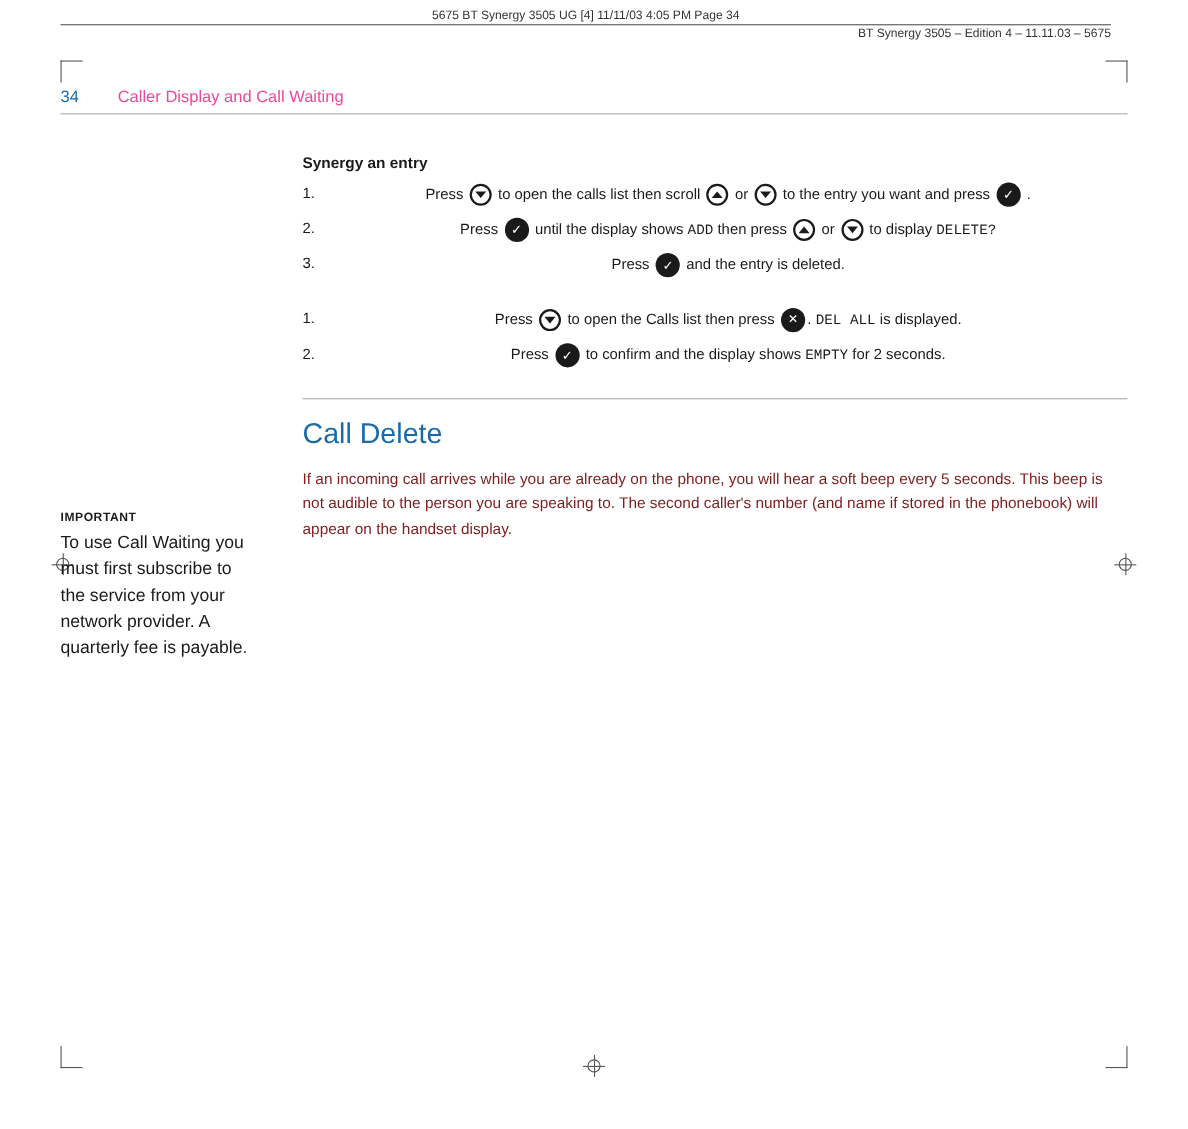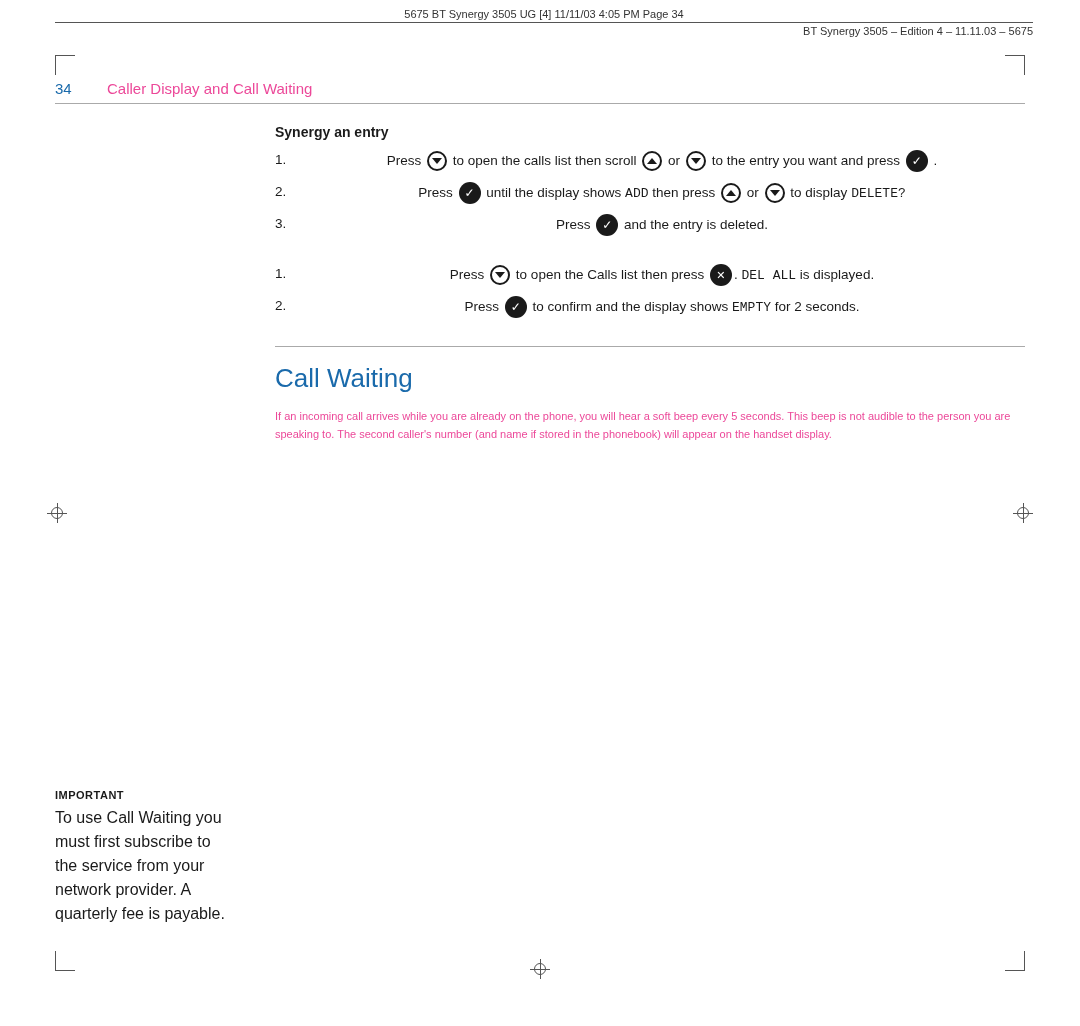--- a/index.html
+++ b/index.html
@@ -54,21 +54,21 @@
 
     .reg-left { left: 47px; top: 50%; transform: translateY(-50%); }
     .reg-right { right: 47px; top: 50%; transform: translateY(-50%); }
     .reg-bottom { bottom: 47px; left: 50%; transform: translateX(-50%); }
 
     
     .page-header {
       position: absolute;
       top: 8px;
       left: 55px;
-      right: 47px;
+      right: 70px;
     }
     .header-top-line {
       font-size: 11px;
       color: #333;
       text-align: center;
       margin-bottom: 2px;
     }
     .header-rule-top {
       border: none;
       border-top: 1px solid #555;
@@ -91,21 +91,21 @@
       display: flex;
       flex-direction: column;
     }
 
     
     .chapter-header {
       display: flex;
       align-items: center;
       padding-bottom: 6px;
       border-bottom: 1px solid #aaa;
-      margin-bottom: 0;
+      margin-bottom: 16px;
     }
     .page-number {
       font-size: 15px;
       color: #1a6aab;
       font-weight: normal;
       margin-right: 24px;
       min-width: 28px;
     }
     .chapter-title {
       font-size: 15px;
@@ -121,21 +121,21 @@
       gap: 0;
     }
 
     
     .sidebar {
       width: 200px;
       min-width: 200px;
       padding-right: 20px;
       display: flex;
       flex-direction: column;
-      justify-content: flex-end;
+      justify-content: center;
       padding-bottom: 10px;
     }
 
     .important-box {
       margin-bottom: 10px;
     }
     .important-label {
       font-size: 11px;
       font-weight: bold;
       letter-spacing: 0.5px;
@@ -192,23 +192,23 @@
       font-size: 26px;
       color: #1a6aab;
       font-weight: normal;
       margin-bottom: 14px;
       border-top: 1px solid #aaa;
       padding-top: 16px;
       margin-top: 0;
     }
 
     .cw-para {
-      font-size: 11px;
+      font-size: 14px;
       line-height: 1.6;
-      color: #ec4899;
+      color: #7f1d1d;
       margin-bottom: 14px;
     }
 
     
     .icon-down-btn {
       display: inline-flex;
       align-items: center;
       justify-content: center;
       width: 20px;
       height: 20px;
@@ -370,19 +370,19 @@
           <li>
             <span class="step-num">2.</span>
             <span class="step-text">
               Press <span class="icon-check-btn"></span> to confirm and the display shows <span class="mono">EMPTY</span> for 2 seconds.
             </span>
           </li>
         </ol>
       </div>
 
       <div class="section">
-        <h2 class="call-waiting-heading">Call Waiting</h2>
+        <h2 class="call-waiting-heading">Call Delete</h2>
         <p class="cw-para">If an incoming call arrives while you are already on the phone, you will hear a soft beep every 5 seconds. This beep is not audible to the person you are speaking to. The second caller's number (and name if stored in the phonebook) will appear on the handset display.</p>
       </div>
 
     </div>
   </div>
 </div>
 
 </body></html>

